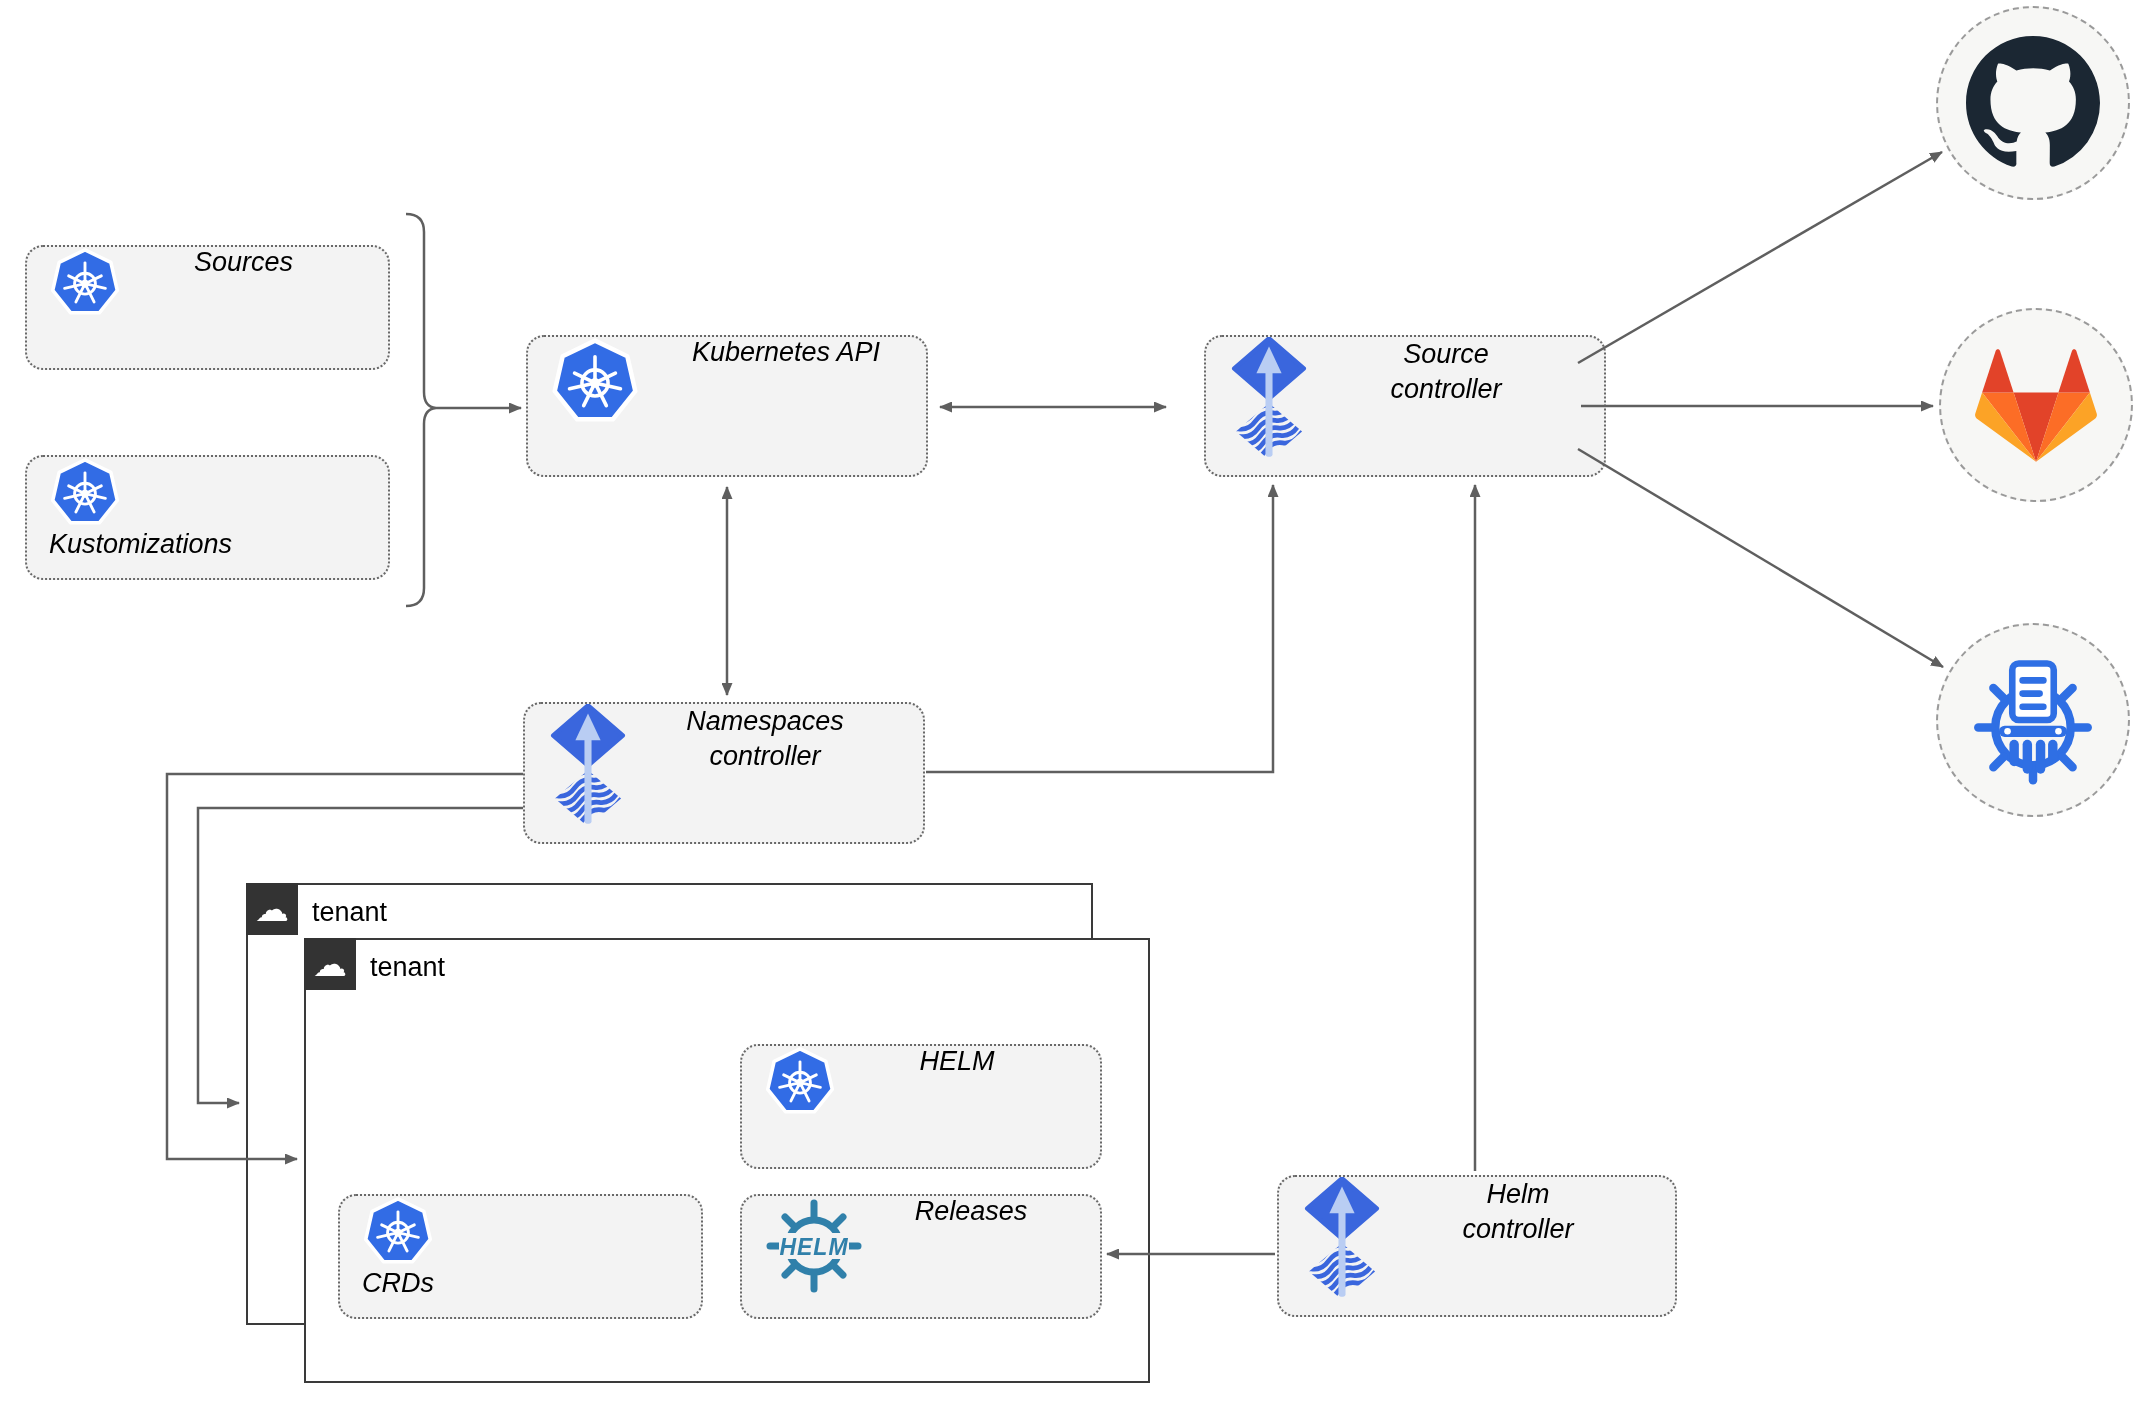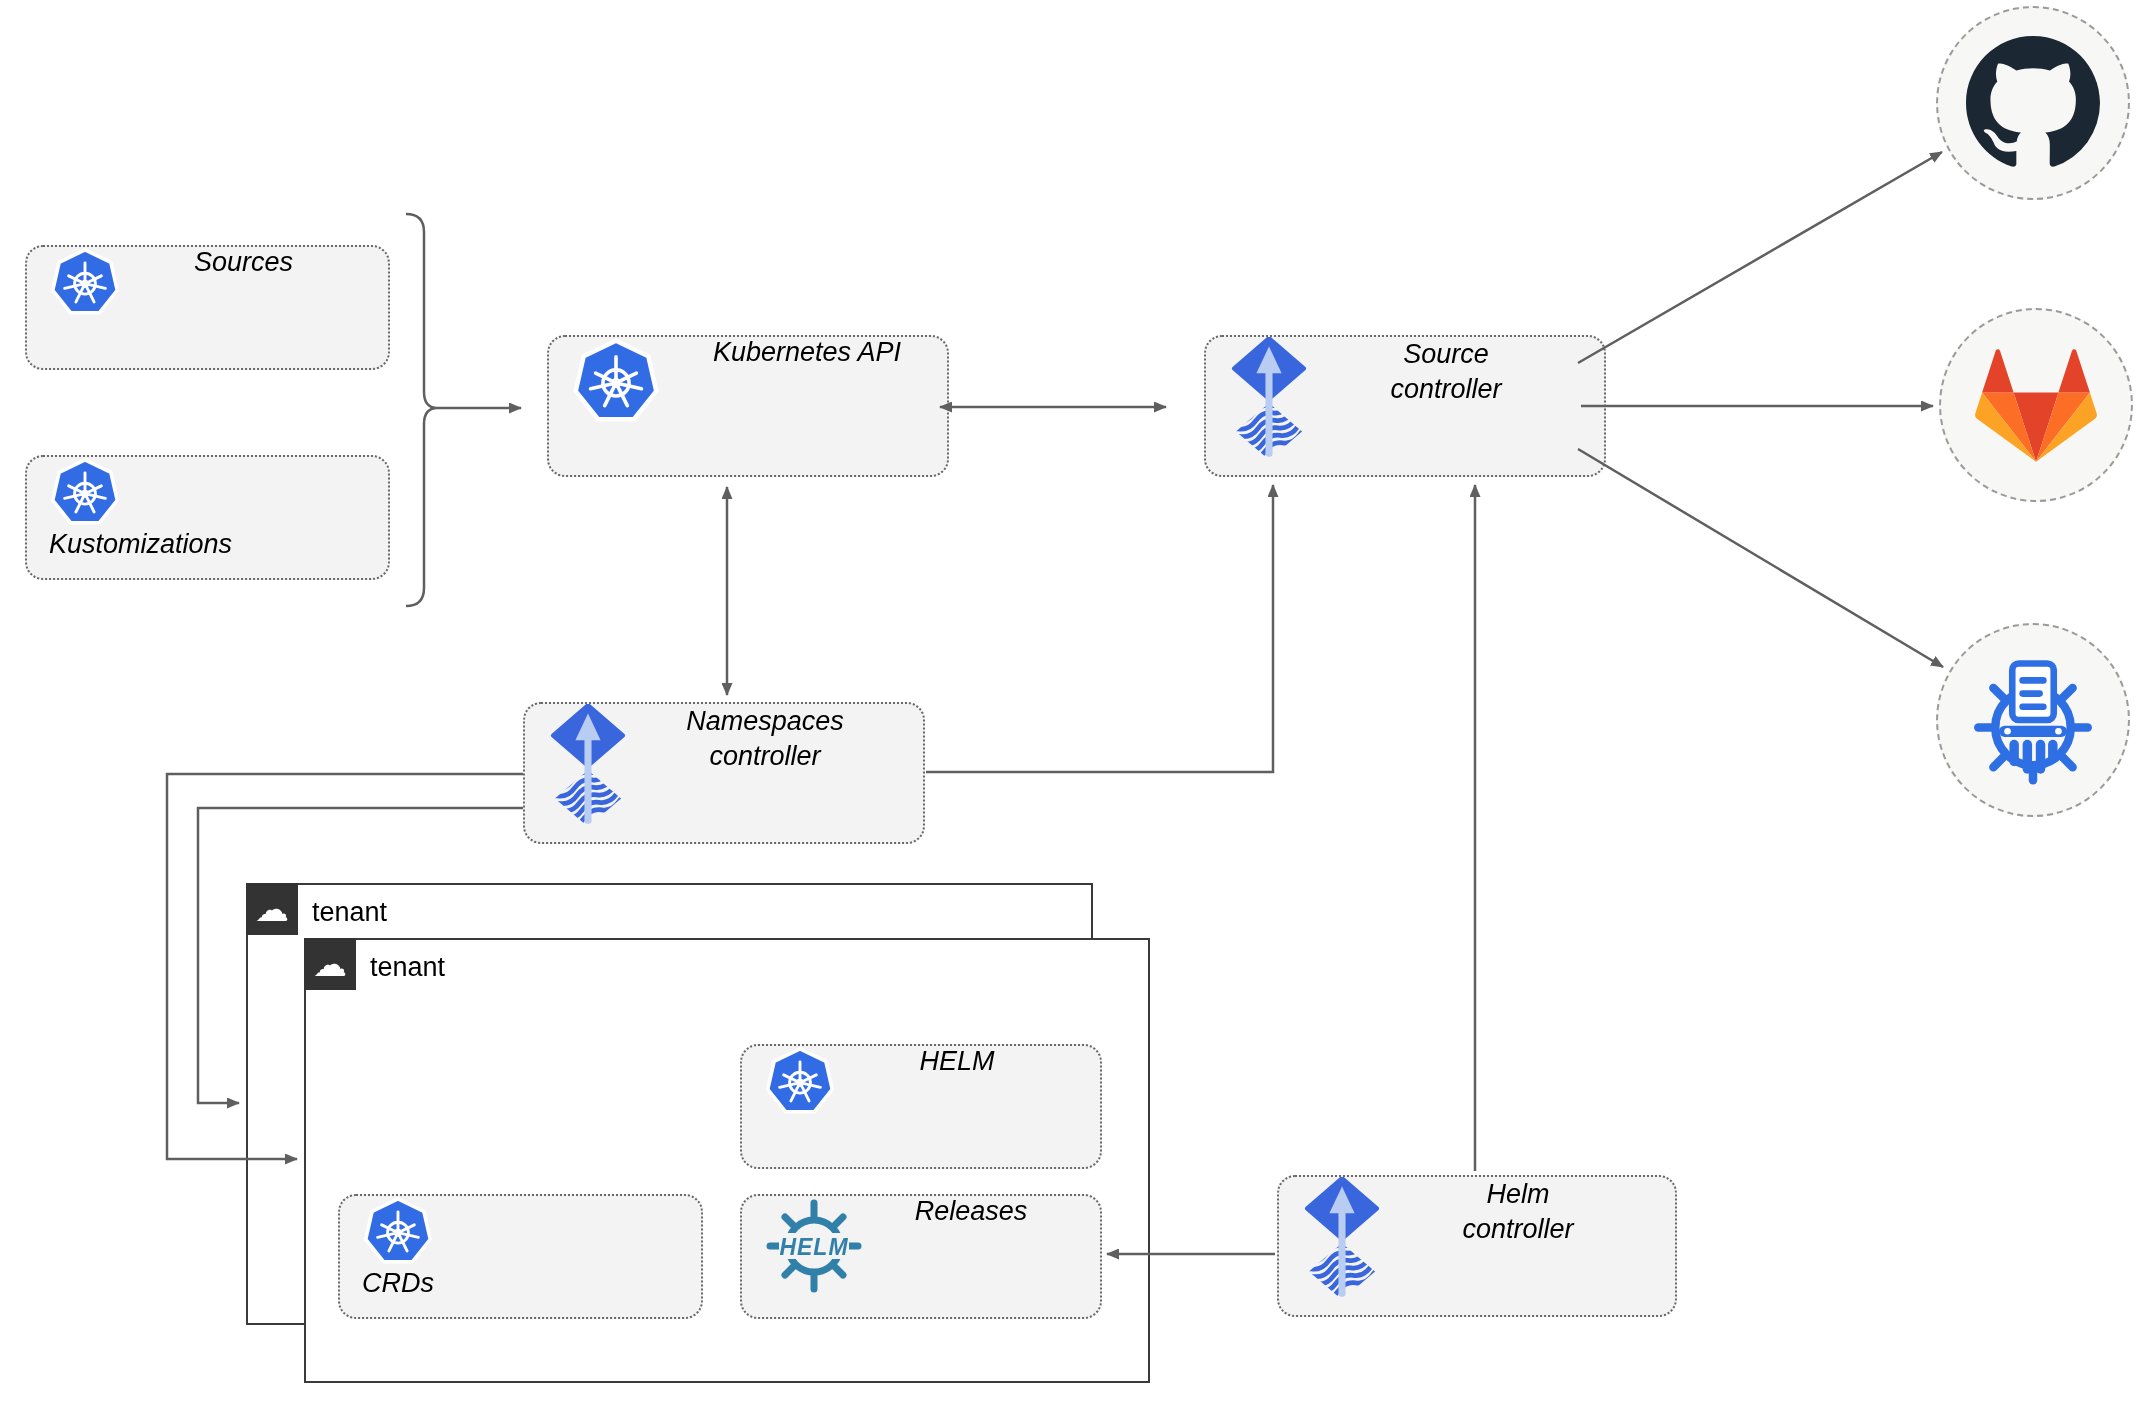--- a/index.html
+++ b/index.html
@@ -133,21 +133,21 @@
           <line x1="50" y1="51" x2="37.4" y2="76.3"></line>
             <line x1="50" y1="51" x2="21.7" y2="57.5"></line>
           <line x1="50" y1="51" x2="27.3" y2="40.1"></line>
         </g>
         <circle cx="50" cy="51" r="5.5" fill="#ffffff"></circle>
       </svg>
     </span>
     <span class="lbl">Kustomizations</span>
   </div>
 
-  <div class="node" style="left:547px;top:335px;width:402px;height:142px;gap:28px;">
+  <div class="node" style="left:526px;top:335px;width:402px;height:142px;gap:28px;">
     <span class="icon-wrap">
       <svg width="90" height="90" viewBox="0 0 100 100">
         <polygon points="50,4 85.9,21.3 94.8,60.2 69.9,91.4 30.1,91.4 5.2,60.2 14.1,21.3" fill="#326ce5" stroke="#ffffff" stroke-width="5" stroke-linejoin="round"></polygon>
         <g stroke="#ffffff" stroke-width="4" stroke-linecap="round" fill="none">
           <circle cx="50" cy="51" r="14.5"></circle>
           <line x1="50" y1="51" x2="50" y2="22"></line>
             <line x1="50" y1="51" x2="72.7" y2="40.1"></line>
           <line x1="50" y1="51" x2="78.3" y2="57.5"></line>
             <line x1="50" y1="51" x2="62.6" y2="76.3"></line>
           <line x1="50" y1="51" x2="37.4" y2="76.3"></line>

